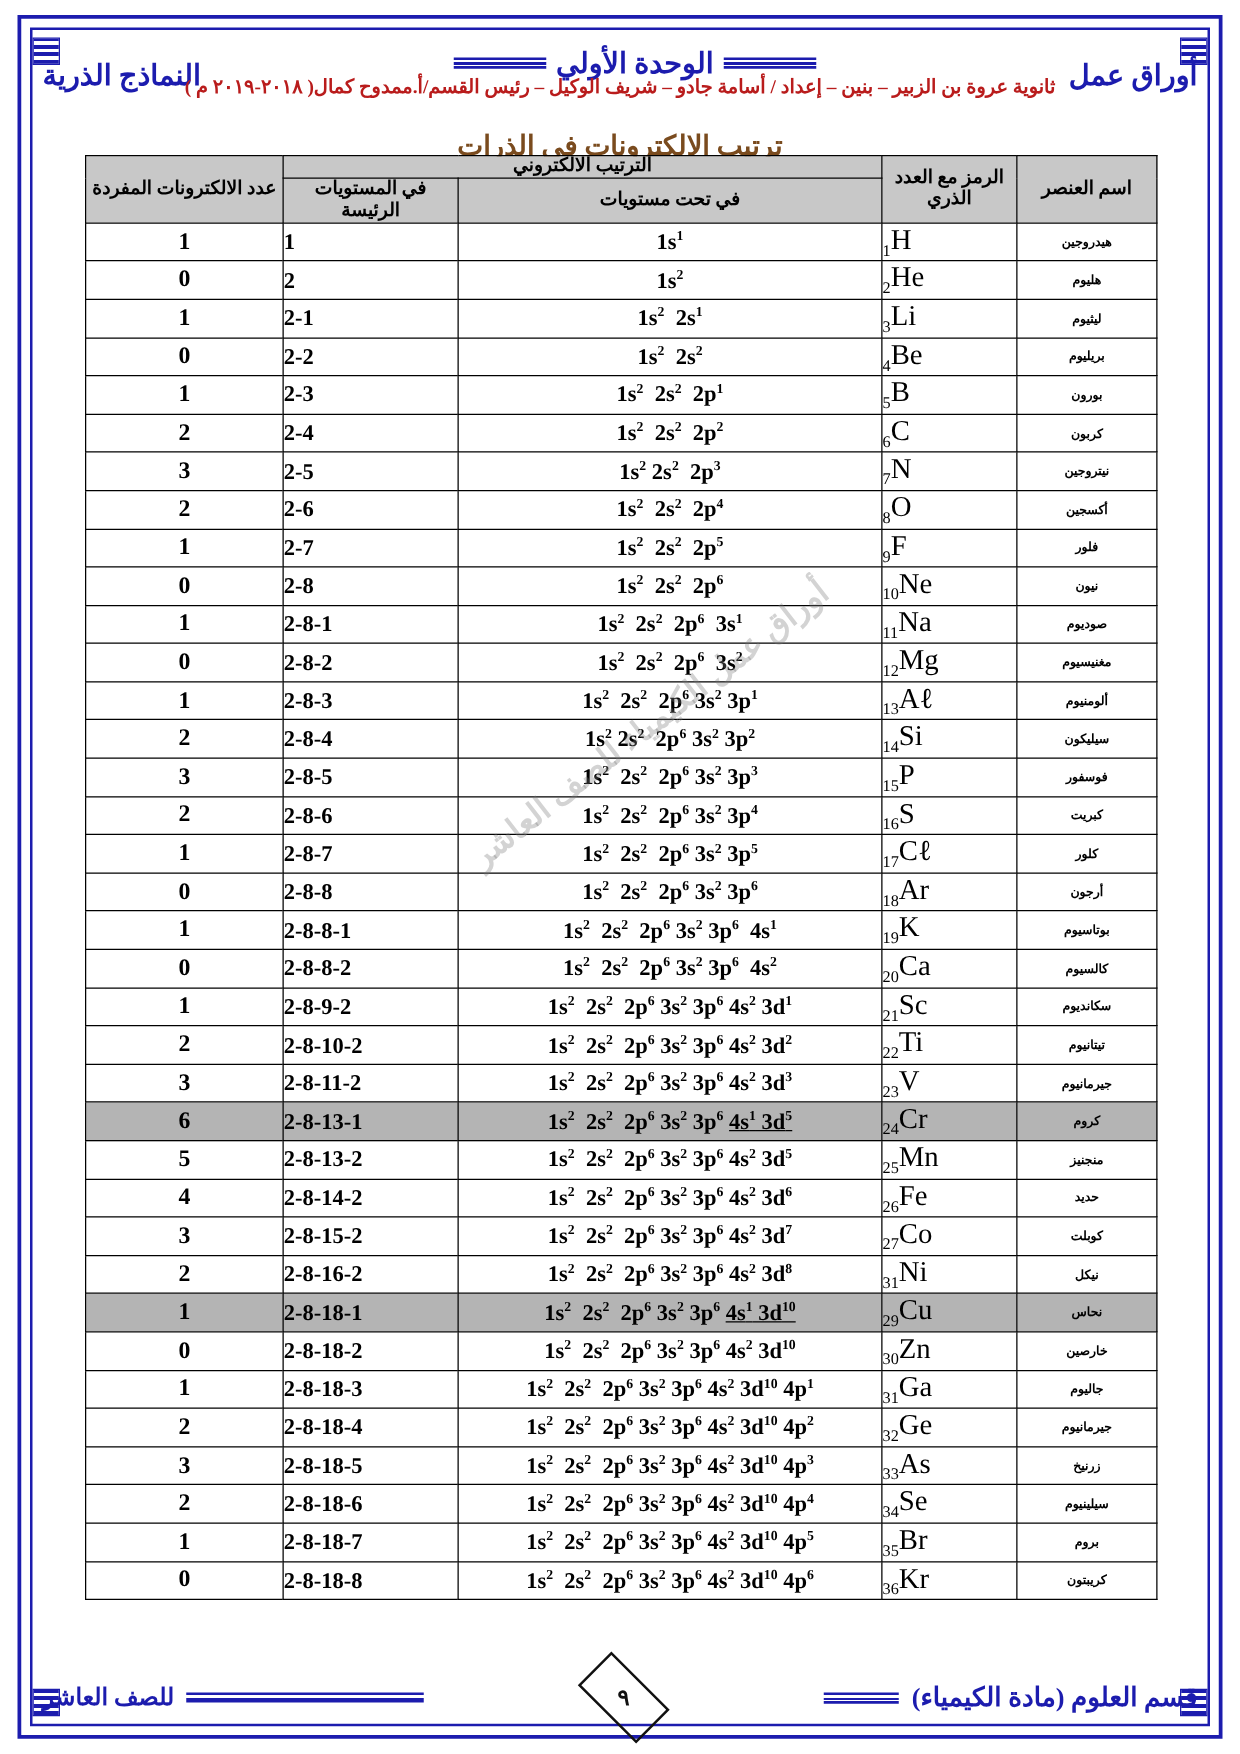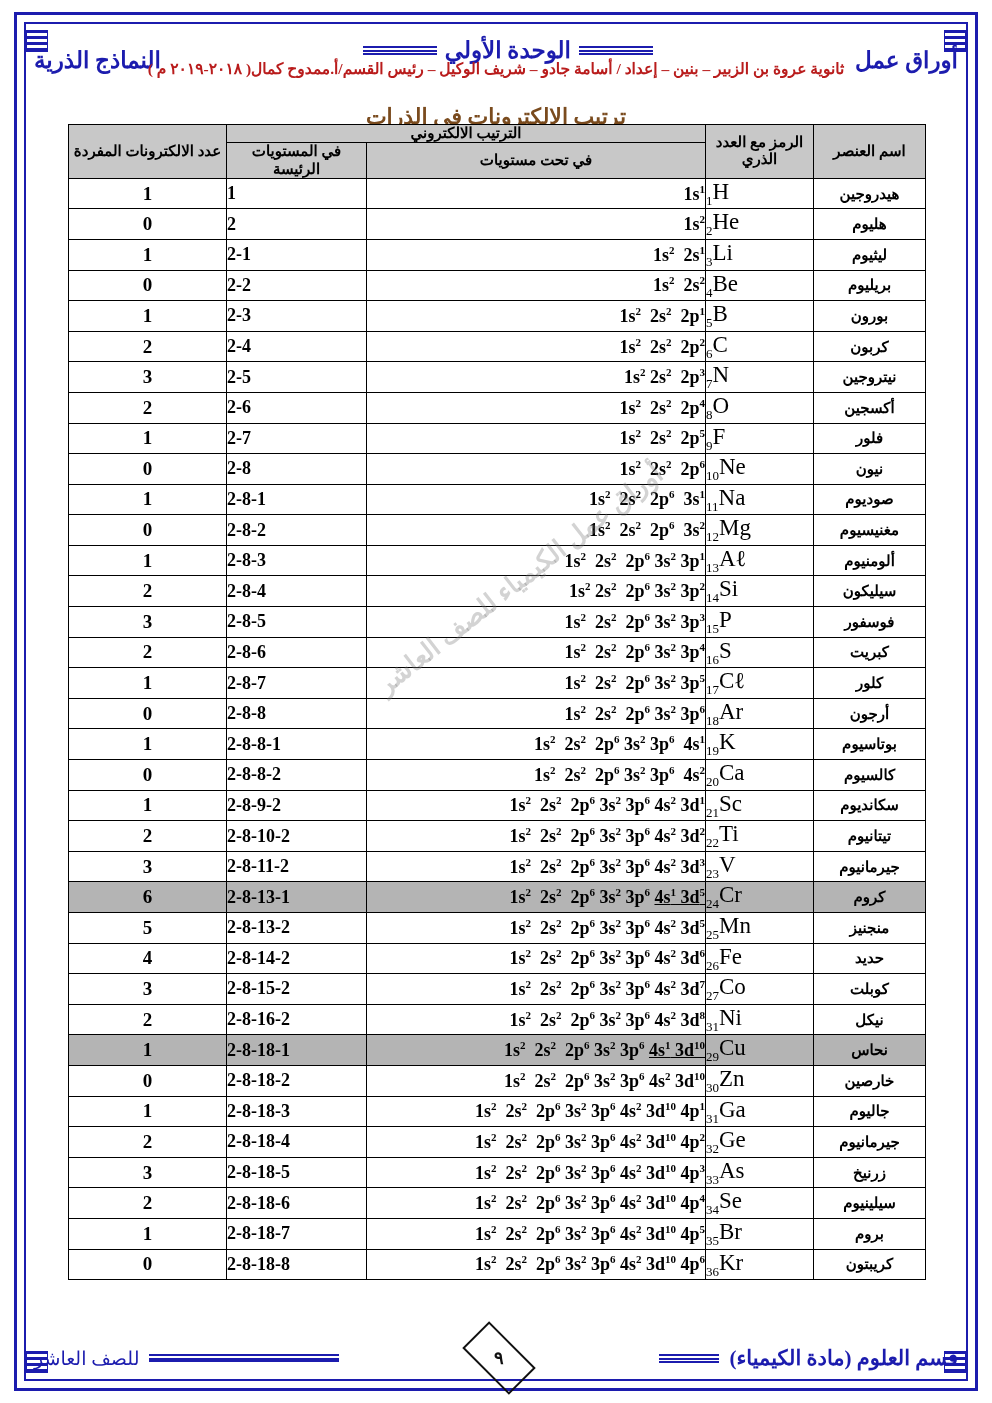--- a/index.html
+++ b/index.html
@@ -149,36 +149,36 @@
   .col-conf   { width: auto; }
   .col-main   { width: 140px; }
   .col-unp    { width: 158px; }
 
   tbody td {
     height: 29px;
     font-size: 17px;
   }
   td.c-name {
     text-align: center;
-    font-size: 15px;
+    font-size: 10px;
     font-weight: bold;
     color: #000;
   }
   td.c-sym {
     text-align: left;
     font-size: 23px;
     font-weight: normal;
     font-family: "Liberation Serif", serif;
   }
   td.c-sym .z {
     font-size: 13px;
     vertical-align: sub;
   }
   td.c-conf {
-    text-align: right;
+    text-align: center;
     direction: ltr;
     padding-right: 6px;
     padding-left: 6px;
     font-size: 18px;
     font-weight: bold;
     white-space: nowrap;
   }
   td.c-conf sup { font-size: 11px; }
   td.c-main {
     text-align: left;
@@ -231,21 +231,21 @@
     font-size: 21px;
     font-weight: bold;
     color: #1c1cae;
     white-space: nowrap;
     display: flex;
     align-items: center;
     gap: 10px;
   }
   .footer-left {
     font-size: 19px;
-    font-weight: normal;
+    font-weight: bold;
     color: #1c1cae;
     white-space: nowrap;
     display: flex;
     align-items: center;
     gap: 10px;
   }
   .page-badge {
     width: 62px;
     height: 34px;
     border: 2px solid #111;

